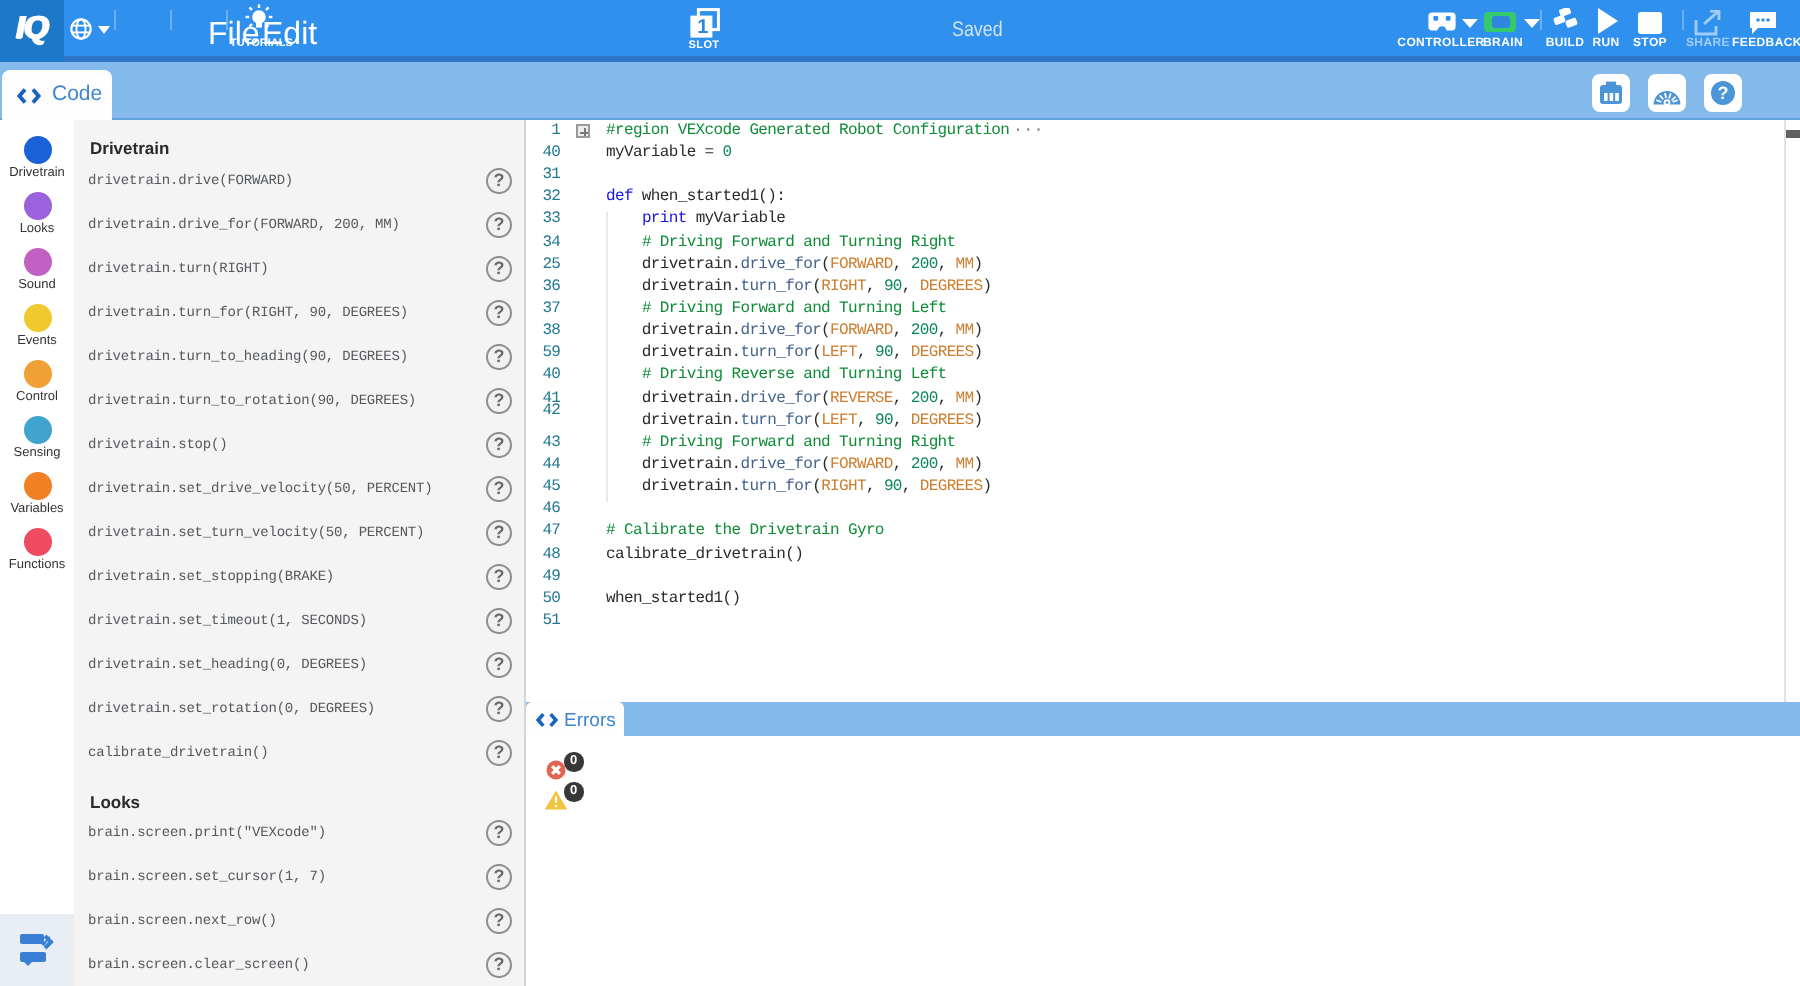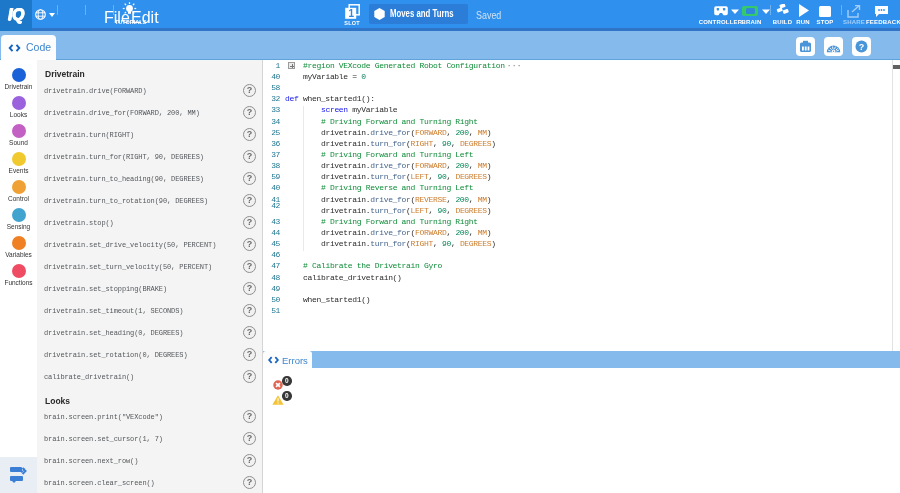--- a/index.html
+++ b/index.html
@@ -106,26 +106,20 @@
   </svg>
   <div class="abs iclabel" style="left:115px;top:18.5px;width:30px;font-size:5.5px;letter-spacing:0">TUTORIALS</div>
 
   <svg class="abs" style="left:344px;top:4px" width="17" height="16" viewBox="0 0 17 16">
     <rect x="5.2" y="0.8" width="10" height="10" fill="none" stroke="#fff" stroke-width="1.5"></rect>
     <rect x="1.2" y="3.8" width="11" height="11" fill="#fff"></rect>
     <text x="4.6" y="12.6" fill="#2f86dd" font-size="10" font-weight="bold" font-family="Liberation Sans">1</text>
   </svg>
   <div class="abs iclabel" style="left:341px;top:20px;width:22px;font-size:5.5px">SLOT</div>
 
-  <div class="abs" id="mtbtn">
-    <svg class="abs hex" width="11" height="12" viewBox="0 0 11 12">
-        <polygon points="5.5,0 10.7,3 10.7,9 5.5,12 0.3,9 0.3,3" fill="#fff"></polygon>
-      </svg>
-    <span class="txt">Moves and Turns</span>
-  </div>
   <div class="abs" id="saved">Saved</div>
 
   <svg class="abs" style="left:714px;top:6px" width="14" height="10" viewBox="0 0 14 10">
     <path d="M2 0.2 H12 A1.8 1.8 0 0 1 13.8 2 V7.4 A1.8 1.8 0 0 1 12 9.2 H9.6 C8.8 9.2 9.2 7.1 7 7.1 C4.8 7.1 5.2 9.2 4.4 9.2 H2 A1.8 1.8 0 0 1 0.2 7.4 V2 A1.8 1.8 0 0 1 2 0.2 Z" fill="#fff"></path>
     <rect x="2.7" y="2" width="2.4" height="2.4" rx="0.6" fill="#3090ee"></rect>
     <rect x="8.9" y="2" width="2.4" height="2.4" rx="0.6" fill="#3090ee"></rect>
   </svg>
   <svg class="abs" style="left:731px;top:9px" width="8" height="5">
       <polygon points="0,0.5 8,0.5 4,5" fill="#fff"></polygon>
     </svg>
@@ -303,26 +297,26 @@
 
   <div class="abs" id="editor"></div>
   <div class="abs" id="indentguide"></div>
   <div class="abs" id="edgeline"></div>
   <div class="abs" id="scrollthumb"></div>
   <div id="code">
       <div class="ln" style="left:262px;top:60.900000000000006px">1</div>
       <div class="cl" style="left:303px;top:60.900000000000006px"><span class="grn">#region VEXcode Generated Robot Configuration</span><span id="elps">···</span></div>
       <div class="ln" style="left:262px;top:72.04px">40</div>
       <div class="cl" style="left:303px;top:72.04px">myVariable = <span class="num">0</span></div>
-      <div class="ln" style="left:262px;top:83.18px">58</div>
+      <div class="ln" style="left:262px;top:83.18px">31</div>
       <div class="cl" style="left:303px;top:83.18px"></div>
       <div class="ln" style="left:262px;top:94.32000000000001px">32</div>
-      <div class="cl" style="left:285px;top:94.32000000000001px"><span class="blu">def</span> when_started1():</div>
+      <div class="cl" style="left:303px;top:94.32000000000001px"><span class="blu">def</span> when_started1():</div>
       <div class="ln" style="left:262px;top:105.46000000000001px">33</div>
-      <div class="cl" style="left:303px;top:105.46000000000001px">    <span class="blu">screen</span> myVariable</div>
+      <div class="cl" style="left:303px;top:105.46000000000001px">    <span class="blu">print</span> myVariable</div>
       <div class="ln" style="left:262px;top:116.60000000000001px">34</div>
       <div class="cl" style="left:303px;top:116.60000000000001px">    <span class="grn"># Driving Forward and Turning Right</span></div>
       <div class="ln" style="left:262px;top:127.74000000000001px">25</div>
       <div class="cl" style="left:303px;top:127.74000000000001px">    drivetrain.<span class="mth">drive_for</span>(<span class="org">FORWARD</span>, <span class="num">200</span>, <span class="org">MM</span>)</div>
       <div class="ln" style="left:262px;top:138.88px">36</div>
       <div class="cl" style="left:303px;top:138.88px">    drivetrain.<span class="mth">turn_for</span>(<span class="org">RIGHT</span>, <span class="num">90</span>, <span class="org">DEGREES</span>)</div>
       <div class="ln" style="left:262px;top:150.02px">37</div>
       <div class="cl" style="left:303px;top:150.02px">    <span class="grn"># Driving Forward and Turning Left</span></div>
       <div class="ln" style="left:262px;top:161.16000000000003px">38</div>
       <div class="cl" style="left:303px;top:161.16000000000003px">    drivetrain.<span class="mth">drive_for</span>(<span class="org">FORWARD</span>, <span class="num">200</span>, <span class="org">MM</span>)</div>

